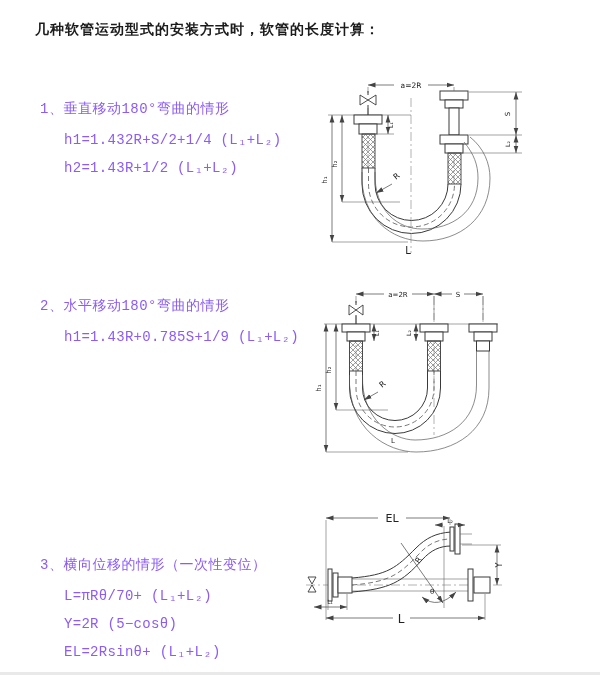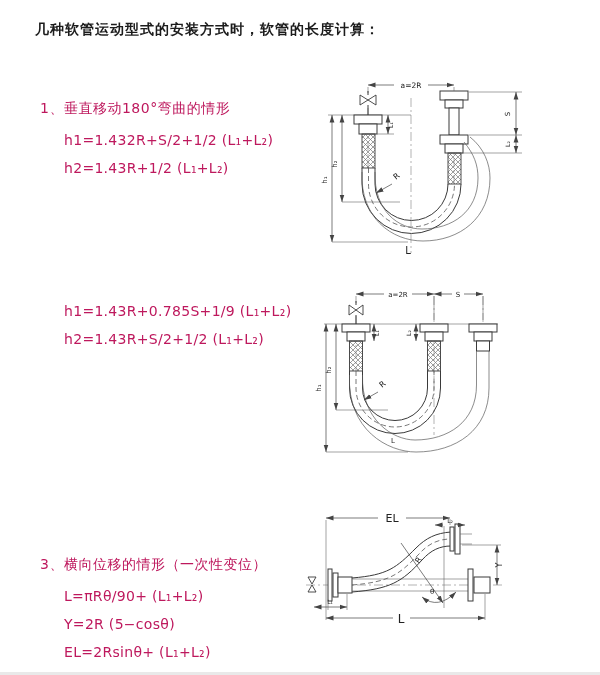--- a/index.html
+++ b/index.html
@@ -5,21 +5,21 @@
   html,body{margin:0;padding:0;}
   body{
     width:600px;height:675px;position:relative;background:#ffffff;
     font-family:"DejaVu Sans","Liberation Sans",sans-serif;
     overflow:hidden;
   }
   .title{
     position:absolute;left:35px;top:21px;font-size:14px;color:#1c1c1c;
     letter-spacing:1px;font-weight:700;white-space:nowrap;
   }
-  .sec{position:absolute;color:#be185d;}
+  .sec{position:absolute;color:#8b5cf6;font-family:Liberation Mono, monospace;}
   .sec h2{font-size:14px;font-weight:400;margin:0 0 8px 0;letter-spacing:0.5px;white-space:nowrap;}
   .sec p.formula{font-size:14px;line-height:28px;margin:0 0 0 24px;letter-spacing:0.3px;white-space:nowrap;}
   svg{position:absolute;overflow:visible;}
   .main{fill:#ffffff;stroke:#3a3a3a;stroke-width:1;}
   .ln{fill:none;stroke:#3a3a3a;stroke-width:1;}
   .sym{fill:none;stroke:#3a3a3a;stroke-width:0.9;}
   .thin{fill:none;stroke:#666;stroke-width:0.6;}
   .dim{fill:none;stroke:#444;stroke-width:0.7;}
   .cl{fill:none;stroke:#808080;stroke-width:0.6;stroke-dasharray:9 3 2 3;}
   .dash{fill:none;stroke:#555;stroke-width:0.8;stroke-dasharray:5 3;}
@@ -45,21 +45,21 @@
     <pattern id="hx" width="5" height="5" patternUnits="userSpaceOnUse">
       <path d="M0,5 L5,0 M0,0 L5,5" stroke="#777" stroke-width="0.7"></path>
     </pattern>
   </defs>
 </svg>
 
 <div class="title">几种软管运动型式的安装方式时，软管的长度计算：</div>
 
 <div class="sec" style="left:40px;top:100px;">
   <h2>1、垂直移动180°弯曲的情形</h2>
-  <p class="formula">h1=1.432R+S/2+1/2 (L₁+L₂)</p>
+  <p class="formula">h1=1.432R+S/2+1/4 (L₁+L₂)</p>
   <p class="formula">h2=1.43R+1/2 (L₁+L₂)</p>
 </div>
 
 <svg style="left:308px;top:72px;" width="292" height="186" viewBox="0 0 292 186">
 
   <path class="cl" d="M103,26 V181"></path>
   <path class="cl" d="M60,36 V96 M146,18 V112"></path>
 
   <line class="thin" x1="20" y1="43" x2="103" y2="43"></line>
 
@@ -133,22 +133,22 @@
 
   <g>
     <text class="lbl f8" x="88" y="108" transform="rotate(-40 88 108)">R</text>
     <line class="dim" x1="84" y1="112" x2="68" y2="121" marker-end="url(#arr)"></line>
   </g>
 
   <text class="lbl f10" x="100" y="182" text-anchor="middle">L</text>
 </svg>
 
 <div class="sec" style="left:40px;top:297px;">
+  <h2>2、水平移动180°弯曲的情形</h2>
   <p class="formula">h1=1.43R+0.785S+1/9 (L₁+L₂)</p>
-  <p class="formula">h2=1.43R+S/2+1/2 (L₁+L₂)</p>
 </div>
 
 <svg style="left:308px;top:280px;" width="292" height="180" viewBox="0 0 292 180">
 
   <path class="cl" d="M126,16 V155 M48,36 V91 M175,16 V71"></path>
   <line class="thin" x1="16" y1="44" x2="190" y2="44"></line>
 
   <g>
     <line class="dim" x1="48" y1="14" x2="76" y2="14" marker-start="url(#arr)"></line>
     <line class="dim" x1="104" y1="14" x2="126" y2="14" marker-end="url(#arr)"></line>
@@ -217,21 +217,21 @@
   <g>
     <text class="lbl f8" x="74" y="108" transform="rotate(-40 74 108)">R</text>
     <line class="dim" x1="70" y1="112" x2="56" y2="120" marker-end="url(#arr)"></line>
   </g>
 
   <text class="lbl f7" x="85" y="163" text-anchor="middle">L</text>
 </svg>
 
 <div class="sec" style="left:40px;top:512px;margin-top:44px;">
   <h2>3、横向位移的情形（一次性变位）</h2>
-  <p class="formula">L=πRθ/90+ (L₁+L₂)</p>
+  <p class="formula">L=πRθ/70+ (L₁+L₂)</p>
   <p class="formula">Y=2R (5−cosθ)</p>
   <p class="formula">EL=2Rsinθ+ (L₁+L₂)</p>
 </div>
 
 <svg style="left:298px;top:498px;" width="302" height="175" viewBox="0 0 302 175">
 
   <path class="cl" d="M8,87 H205"></path>
 
   <path class="sym" d="M10,79 L18,79 L14,86 Z M10,94 L18,94 L14,87 Z"></path>
 

